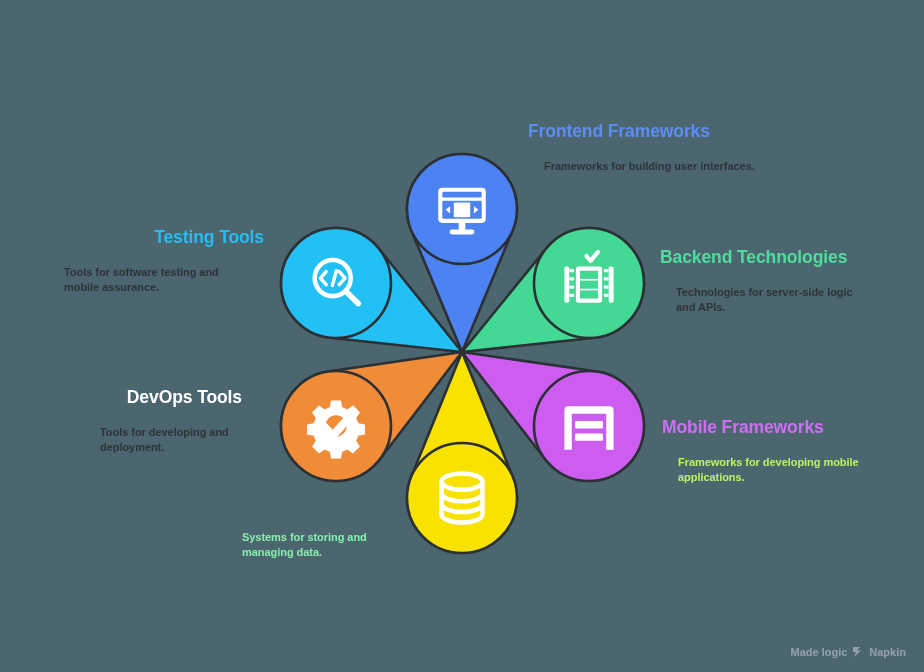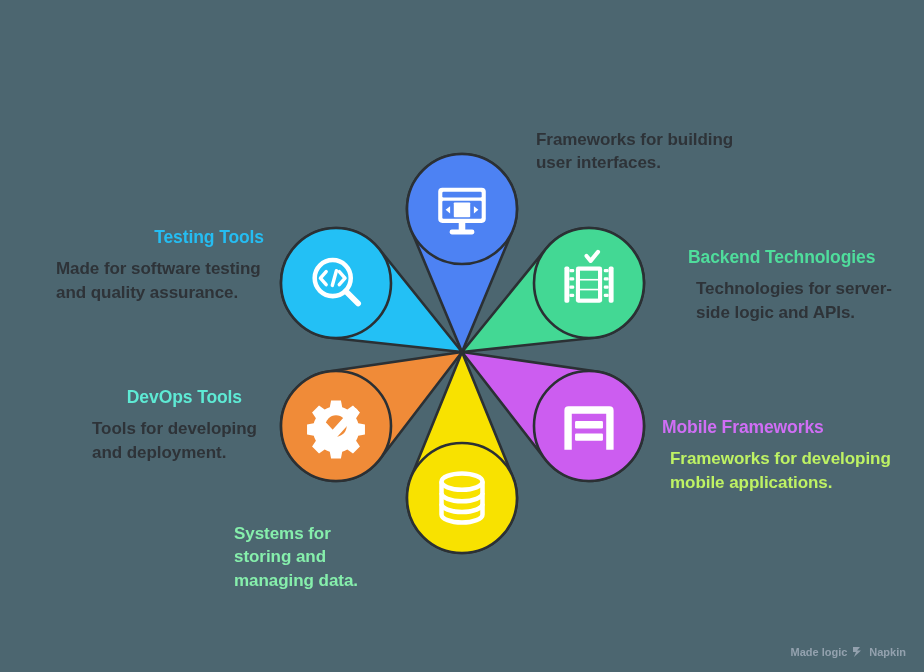--- a/index.html
+++ b/index.html
@@ -11,28 +11,28 @@
   }
   #stage{position:absolute;left:0;top:0;width:924px;height:672px;}
   svg#petals{position:absolute;left:0;top:0;width:924px;height:672px;}
 
   .label{position:absolute;}
   .label .title{
     font-weight:bold;font-size:17.5px;line-height:1.33;
     letter-spacing:-0.1px;margin:0 0 7px 0;
   }
   .label .desc{
-    font-size:17px;line-height:1.38;color:#2e3338;
-    font-weight:600;margin:8px;letter-spacing:-0.05px;
+    font-size:11px;line-height:1.38;color:#2e3338;
+    font-weight:600;margin:16px;letter-spacing:-0.05px;
   }
   .lbl-left{text-align:left;}
 
   
   #lbl-frontend{left:528px;top:120px;width:250px;}
-  #lbl-backend {left:688px;top:246px;width:230px;}
+  #lbl-backend {left:660px;top:246px;width:230px;}
   #lbl-mobile  {left:662px;top:416px;width:250px;}
   #lbl-database{left:150px;top:514px;width:246px;}
   #lbl-devops  {left:40px; top:386px;width:250px;}
   #lbl-testing {left:20px; top:226px;width:250px;}
 
   #lbl-database .title{text-align:right;}
   #lbl-database .desc{text-align:left;padding-left:76px;}
   #lbl-devops  .title{text-align:right;padding-right:48px;}
   #lbl-devops  .desc{text-align:left;padding-left:44px;}
   #lbl-testing .title{text-align:right;padding-right:6px;}
@@ -141,45 +141,46 @@
         </g>
         <g>
           <path d="M 462 352 L 330.06 337.68 A 55 55 0 1 1 378.87 248.55 Z" fill="#23c0f5" stroke="#2b3034" stroke-width="2.6" stroke-linejoin="round"></path>
           <circle cx="336" cy="283" r="55" fill="#23c0f5" stroke="#2b3034" stroke-width="2.6"></circle>
           <use xlink:href="#ic-code-search-icon" transform="translate(336,283) scale(0.82)" color="#23c0f5"></use>
         </g>
       </g>
   </svg>
 
   <div class="label lbl-left" id="lbl-frontend">
+    <div class="title" style="color: rgb(91, 141, 245);">Frontend Frameworks</div>
     <div class="desc" style="color: rgb(46, 51, 56);">Frameworks for building user interfaces.</div>
   </div>
 
   <div class="label lbl-left" id="lbl-backend">
     <div class="title" style="color: rgb(79, 221, 156);">Backend Technologies</div>
     <div class="desc" style="color: rgb(46, 51, 56);">Technologies for server-side logic and APIs.</div>
   </div>
 
   <div class="label lbl-left" id="lbl-mobile">
     <div class="title" style="color: rgb(208, 110, 245);">Mobile Frameworks</div>
     <div class="desc" style="color: #bef264;">Frameworks for developing mobile applications.</div>
   </div>
 
   <div class="label" id="lbl-database">
     <div class="desc" style="color: #86efac;">Systems for storing and managing data.</div>
   </div>
 
   <div class="label" id="lbl-devops">
-    <div class="title" style="color: #5eead4;">DevOps Tools</div>
+    <div class="title" style="color: #ffffff;">DevOps Tools</div>
     <div class="desc" style="color: rgb(46, 51, 56);">Tools for developing and deployment.</div>
   </div>
 
   <div class="label" id="lbl-testing">
     <div class="title" style="color: rgb(37, 189, 242);">Testing Tools</div>
-    <div class="desc" style="color: rgb(46, 51, 56);">Made for software testing and quality assurance.</div>
+    <div class="desc" style="color: rgb(46, 51, 56);">Tools for software testing and mobile assurance.</div>
   </div>
 
   <div id="footer">
     <span>Made logic</span>
     <span class="np-logo">
       <svg viewBox="0 0 12 12" width="12" height="12">
         <path d="M1 1 L8 1 L5 4.5 L9 4.5 L2 11 L4 6 L1 6 Z" fill="#9aa7b4"></path>
       </svg>
     </span>
     <span>Napkin</span>

